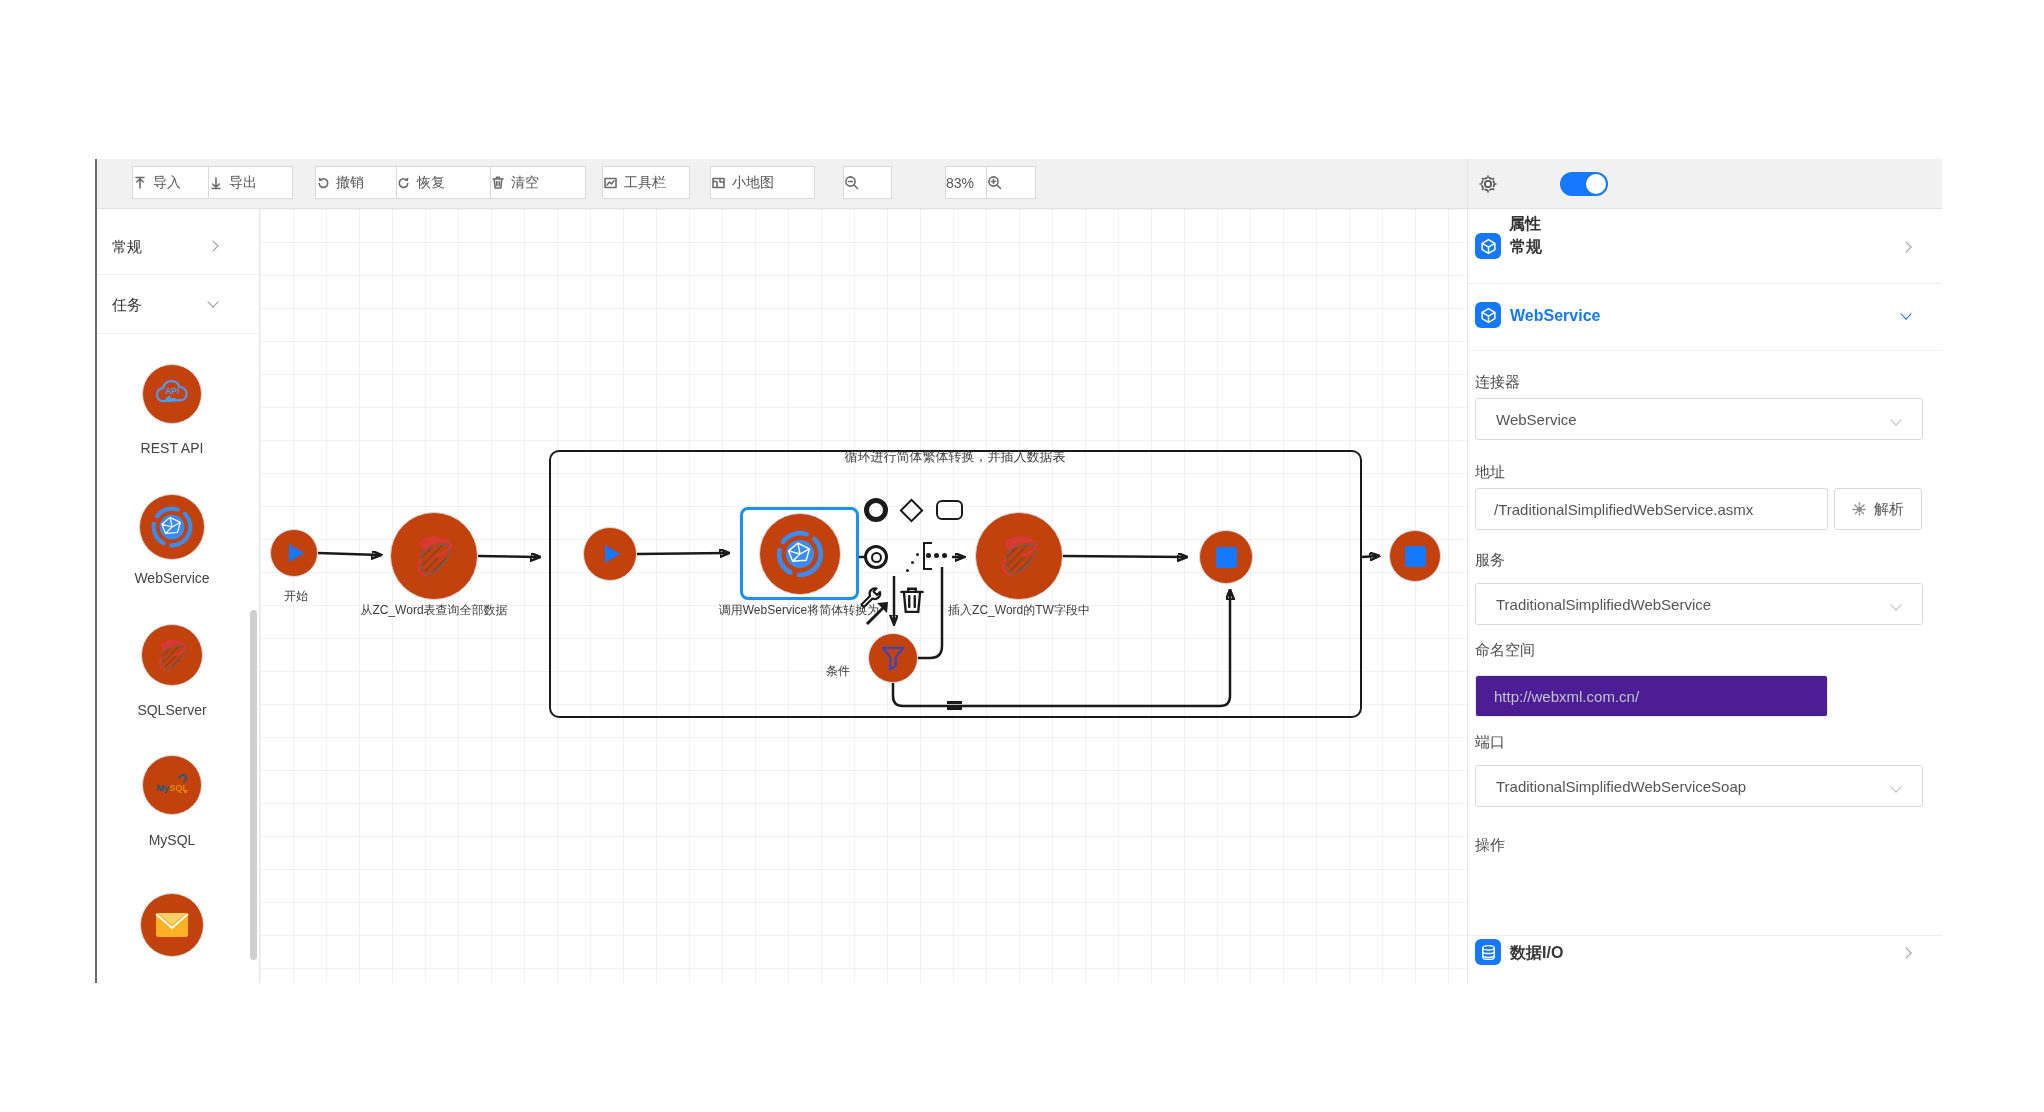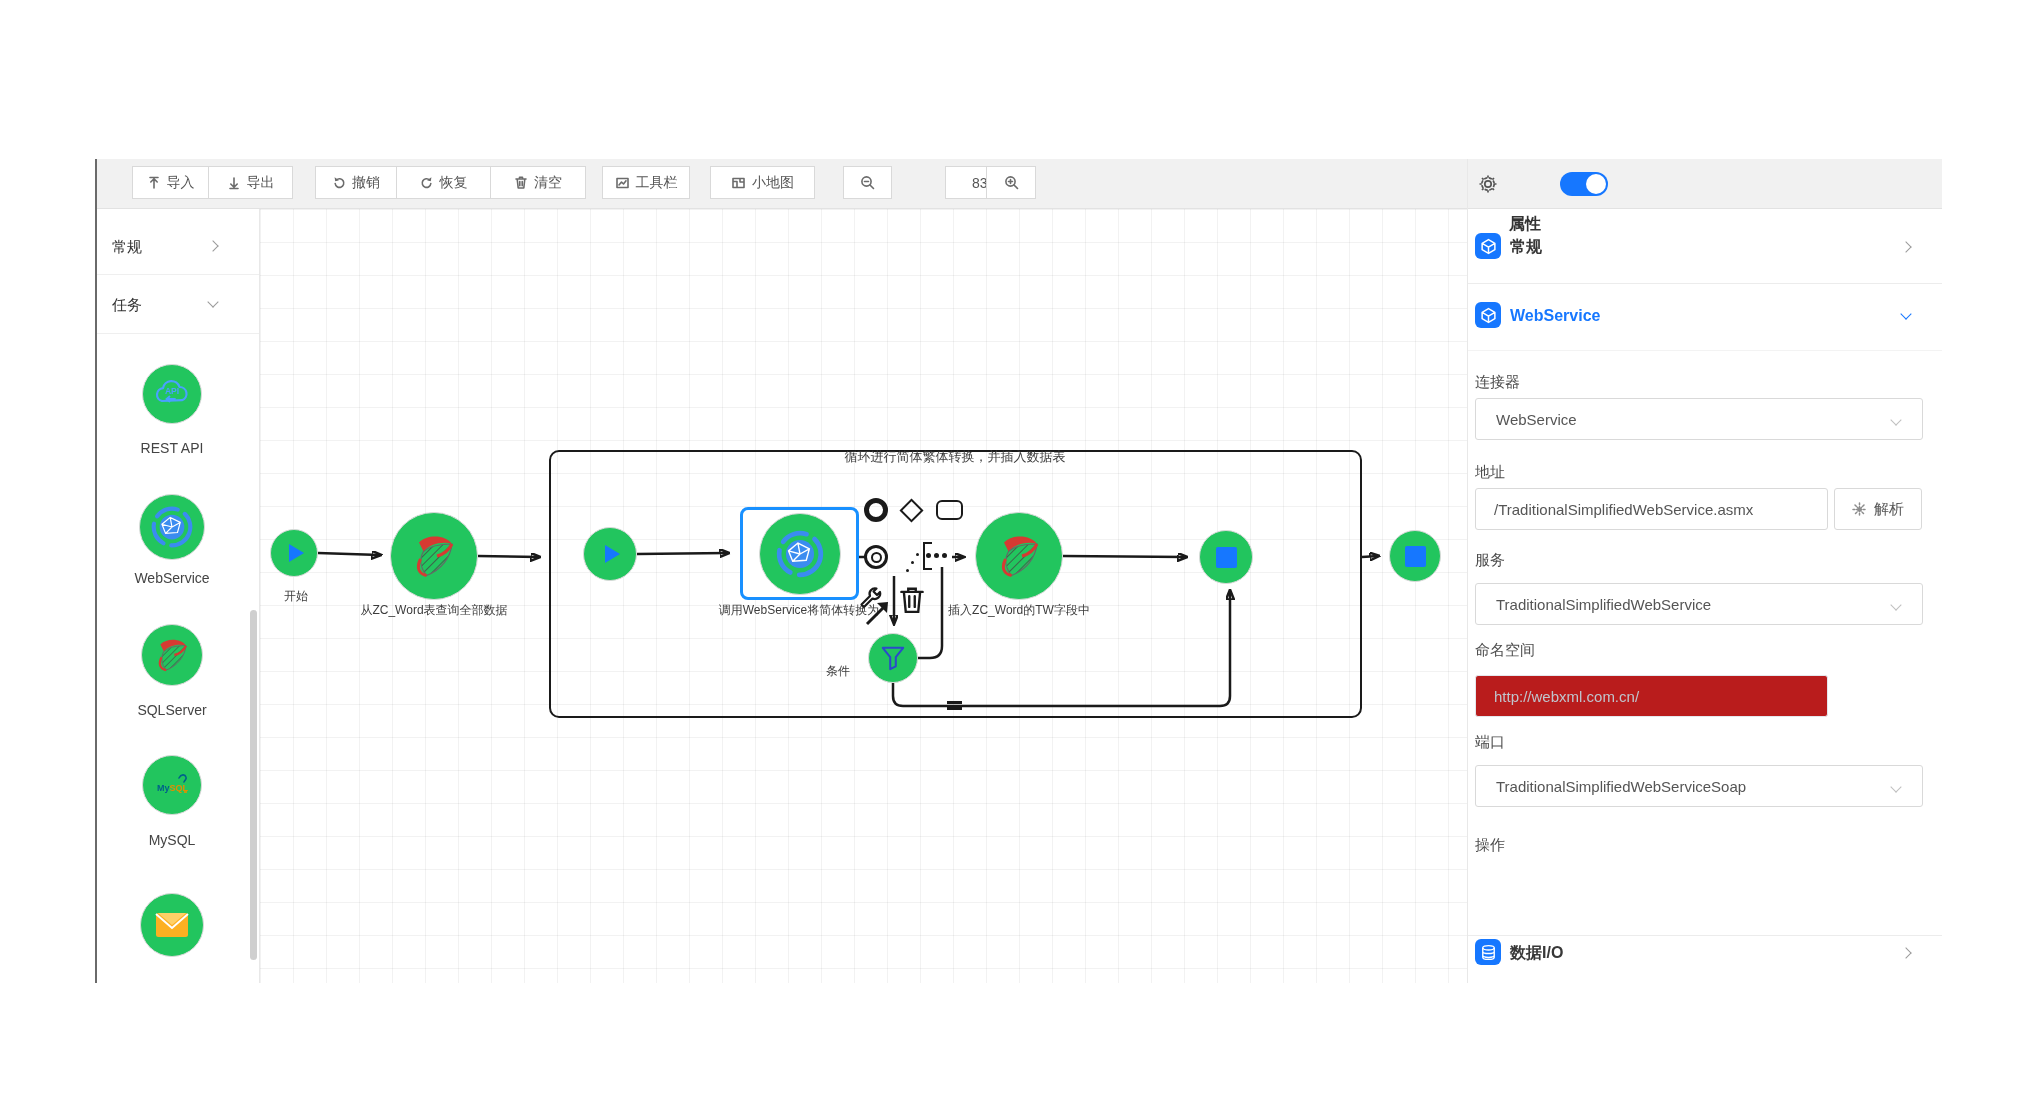--- a/index.html
+++ b/index.html
@@ -1,35 +1,35 @@
 <!DOCTYPE html>
 <html><head>
 <meta charset="utf-8">
 <style>
   * { margin:0; padding:0; box-sizing:border-box; }
   html,body { width:2044px; height:1112px; background:#fff; font-family:"Liberation Sans","DejaVu Sans",sans-serif; overflow:hidden; }
   .frame { position:absolute; left:95px; top:159px; width:1845px; height:824px; border-left:2px solid #6a6a6a; background:#fff; }
 
   
   .toolbar { position:absolute; left:0; top:0; width:1370px; height:50px; background:#f1f1f1; border-bottom:1px solid #e2e2e2; }
-  .tbtn { position:absolute; top:7px; height:33px; background:#fff; border:1px solid #d9d9d9; display:flex; align-items:center; justify-content:center; gap:6px; font-size:14px; color:#555; cursor:pointer; }
+  .tbtn { position:absolute; top:7px; height:33px; background:#fff; border:1px solid #d9d9d9; display:flex; align-items:center; gap:6px; font-size:14px; color:#555; cursor:pointer; }
   .tbtn svg { flex:0 0 auto; }
   .tico { stroke:#6b6b6b; fill:none; stroke-width:1.6; stroke-linecap:round; stroke-linejoin:round; }
 
   
   .sidebar { position:absolute; left:0; top:50px; width:163px; height:774px; background:#fff; border-right:1px solid #e8e8e8; }
   .side-head { position:absolute; left:0; width:100%; height:1px; }
   .shead-label { position:absolute; left:15px; transform:translateY(-50%); font-size:15px; color:#333; }
   .sdivider { position:absolute; left:0; width:100%; height:1px; background:#efefef; }
   .chev { display:inline-block; width:8px; height:8px; border-right:1.7px solid #9a9a9a; border-bottom:1.7px solid #9a9a9a; }
   .chev.right { transform:rotate(-45deg); }
   .chev.down { transform:rotate(45deg); }
   .chev.blue { border-color:#1677ff; }
   .side-chev { position:absolute; left:112px; transform-origin:center; }
-  .node-circle { position:absolute; background:#22c55e; border:1.5px solid #d9d9d9; border-radius:50%; display:flex; align-items:center; justify-content:center; }
+  .node-circle { position:absolute; background:#c2410c; border:1.5px solid #d9d9d9; border-radius:50%; display:flex; align-items:center; justify-content:center; }
   .side-label { position:absolute; transform:translate(-50%,-50%); font-size:14px; color:#444; white-space:nowrap; }
   .side-scroll { position:absolute; right:2px; top:401px; width:7px; height:350px; background:#cfcfcf; border-radius:4px; }
 
   
   .canvas { position:absolute; left:163px; top:50px; width:1207px; height:774px; background:#fff;
     background-image:linear-gradient(to right, rgba(0,0,0,0.05) 1px, transparent 1px),
                      linear-gradient(to bottom, rgba(0,0,0,0.05) 1px, transparent 1px);
     background-size:33px 33px; overflow:hidden; }
   .edges { position:absolute; left:0; top:0; }
   .edges path { stroke:#1a1a1a; stroke-width:2.5; fill:none; }
@@ -54,21 +54,21 @@
   .sec-icon { position:absolute; left:7px; width:26px; height:26px; background:#1677ff; border-radius:6px; display:flex; align-items:center; justify-content:center; }
   .sec-label { position:absolute; left:42px; transform:translateY(-50%); font-size:16px; font-weight:bold; color:#383838; }
   .sec-label.blue { color:#1677ff; }
   .sec-chev { position:absolute; left:434px; }
   .rdivider { position:absolute; left:0; width:100%; height:1px; background:#ececec; }
   .f-label { position:absolute; left:7px; transform:translateY(-50%); font-size:15px; color:#4d4d4d; }
   .select { position:absolute; left:7px; width:448px; height:42px; border:1px solid #d9d9d9; border-radius:3px; background:#fff; cursor:pointer; }
   .select .val { position:absolute; left:20px; top:50%; transform:translateY(-50%); font-size:15px; color:#555; }
   .select .chev { position:absolute; right:22px; top:17px; border-color:#bfbfbf; }
   .tinput { position:absolute; left:7px; width:353px; height:42px; border:1px solid #d9d9d9; border-radius:3px; background:#fff; font-size:15px; color:#555; padding:0 18px; font-family:inherit; }
-  .tinput:disabled { background:#b91c1c; border-color:#e4e7ed; color:#c0c4cc; }
+  .tinput:disabled { background:#4c1d95; border-color:#e4e7ed; color:#c0c4cc; }
   .tinput::placeholder { color:#c0c4cc; }
   .parse-btn { position:absolute; left:366px; width:88px; height:42px; border:1px solid #d9d9d9; border-radius:3px; background:#fff; display:flex; align-items:center; justify-content:center; gap:7px; font-size:15px; color:#555; cursor:pointer; }
 </style>
 </head>
 <body>
 
 <svg width="0" height="0" style="position:absolute">
   <defs>
     <pattern id="hatch" width="4" height="4" patternTransform="rotate(45)" patternUnits="userSpaceOnUse">
       <path d="M0 0 L0 4" stroke="#444" stroke-width="1"></path>

